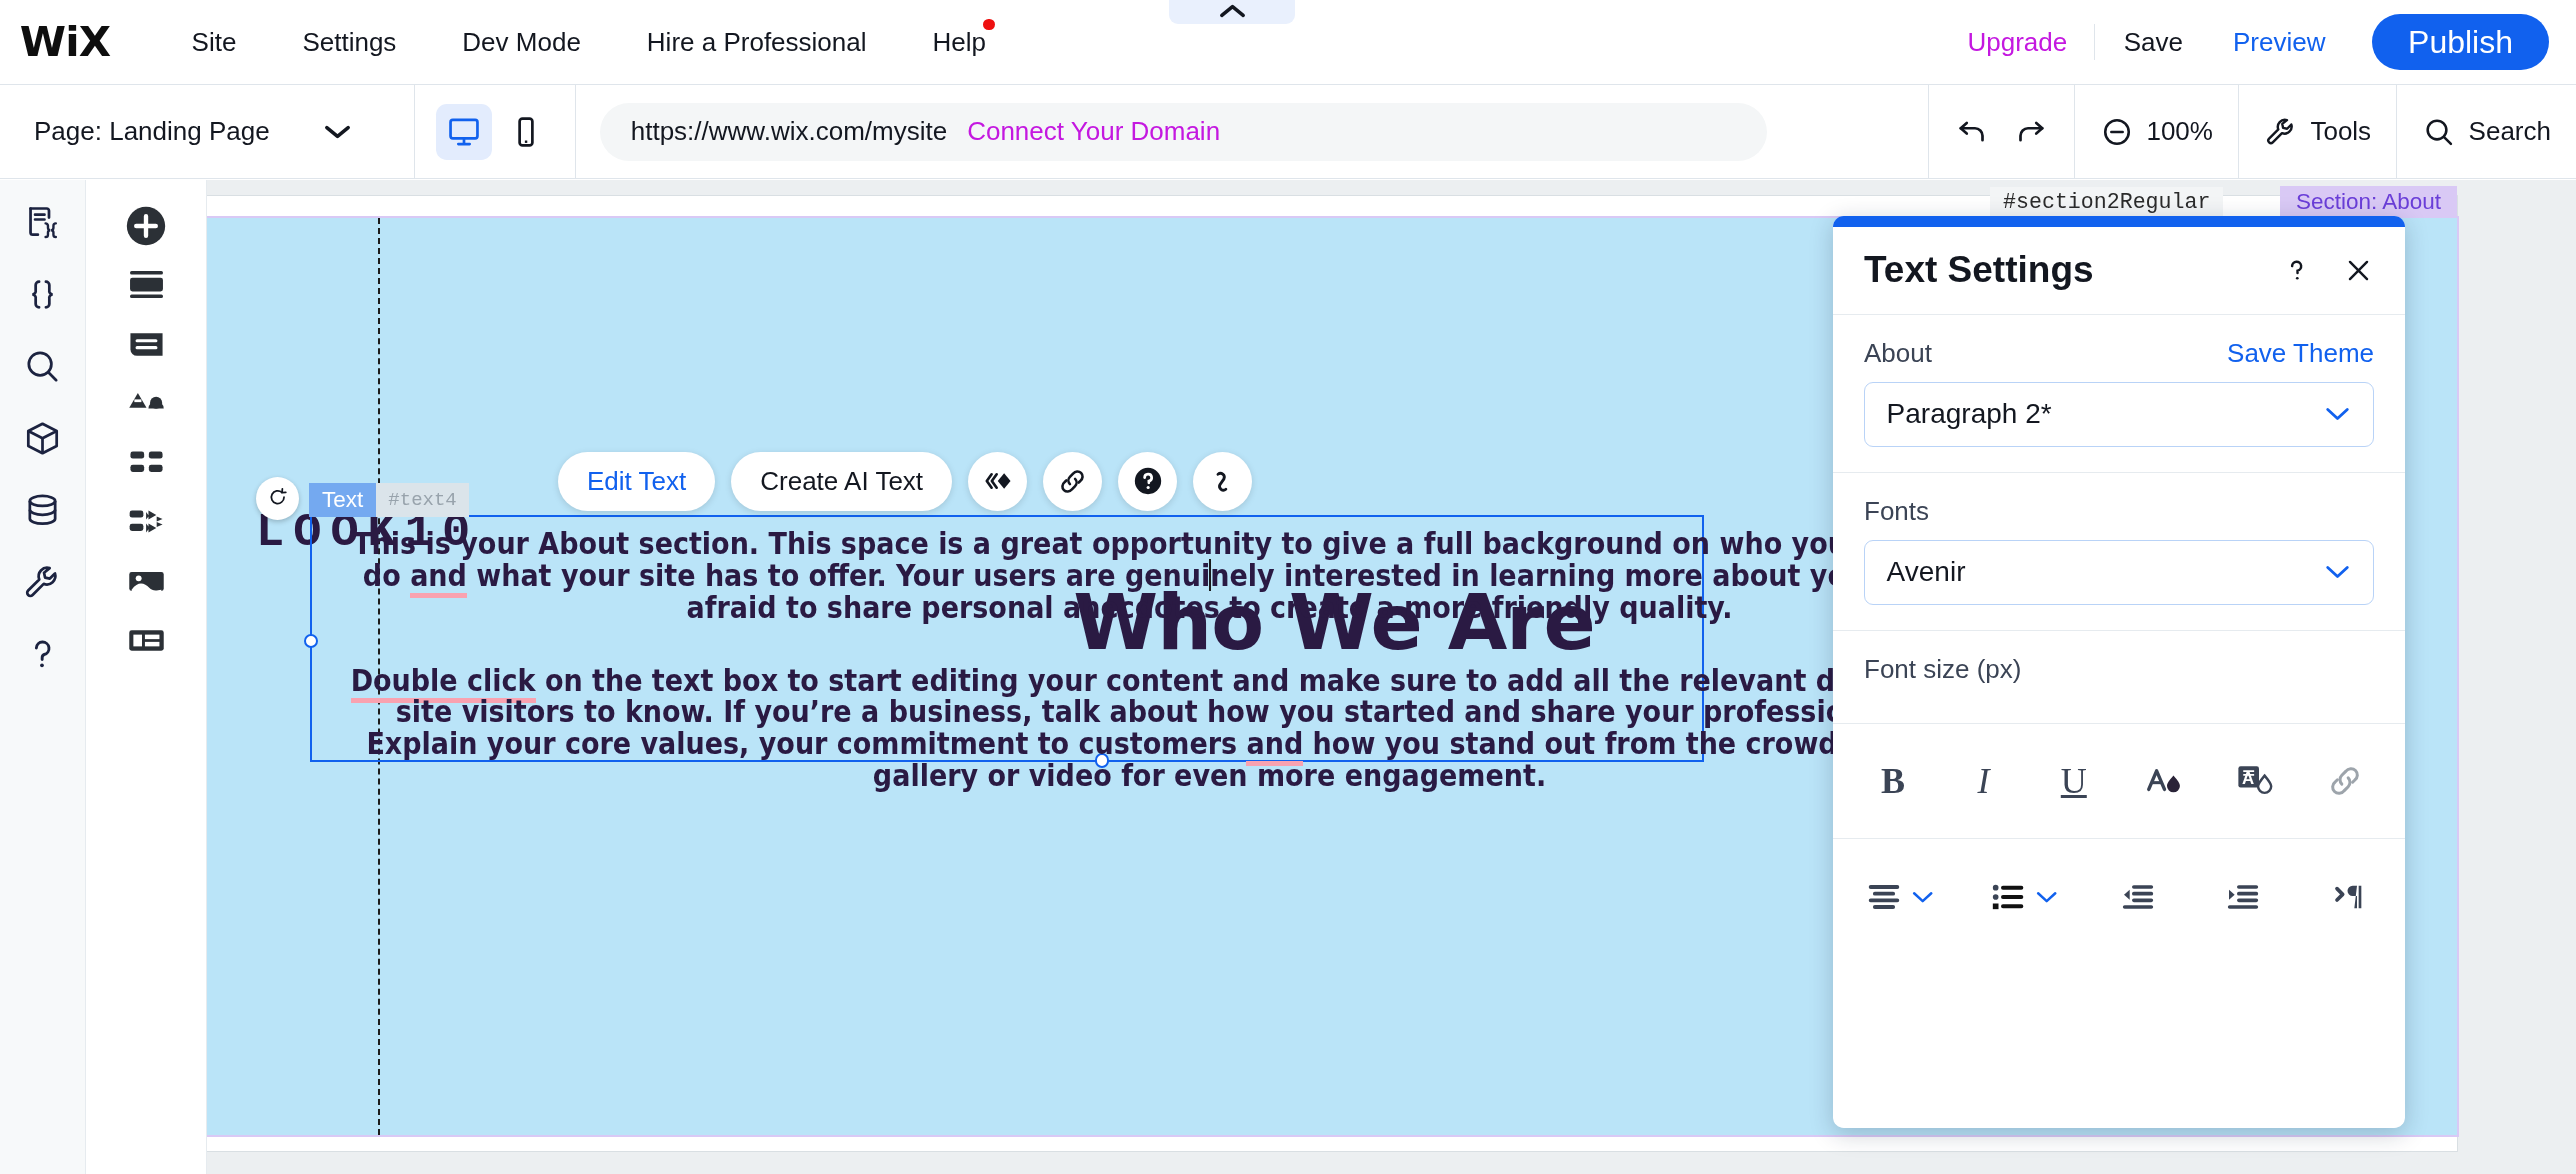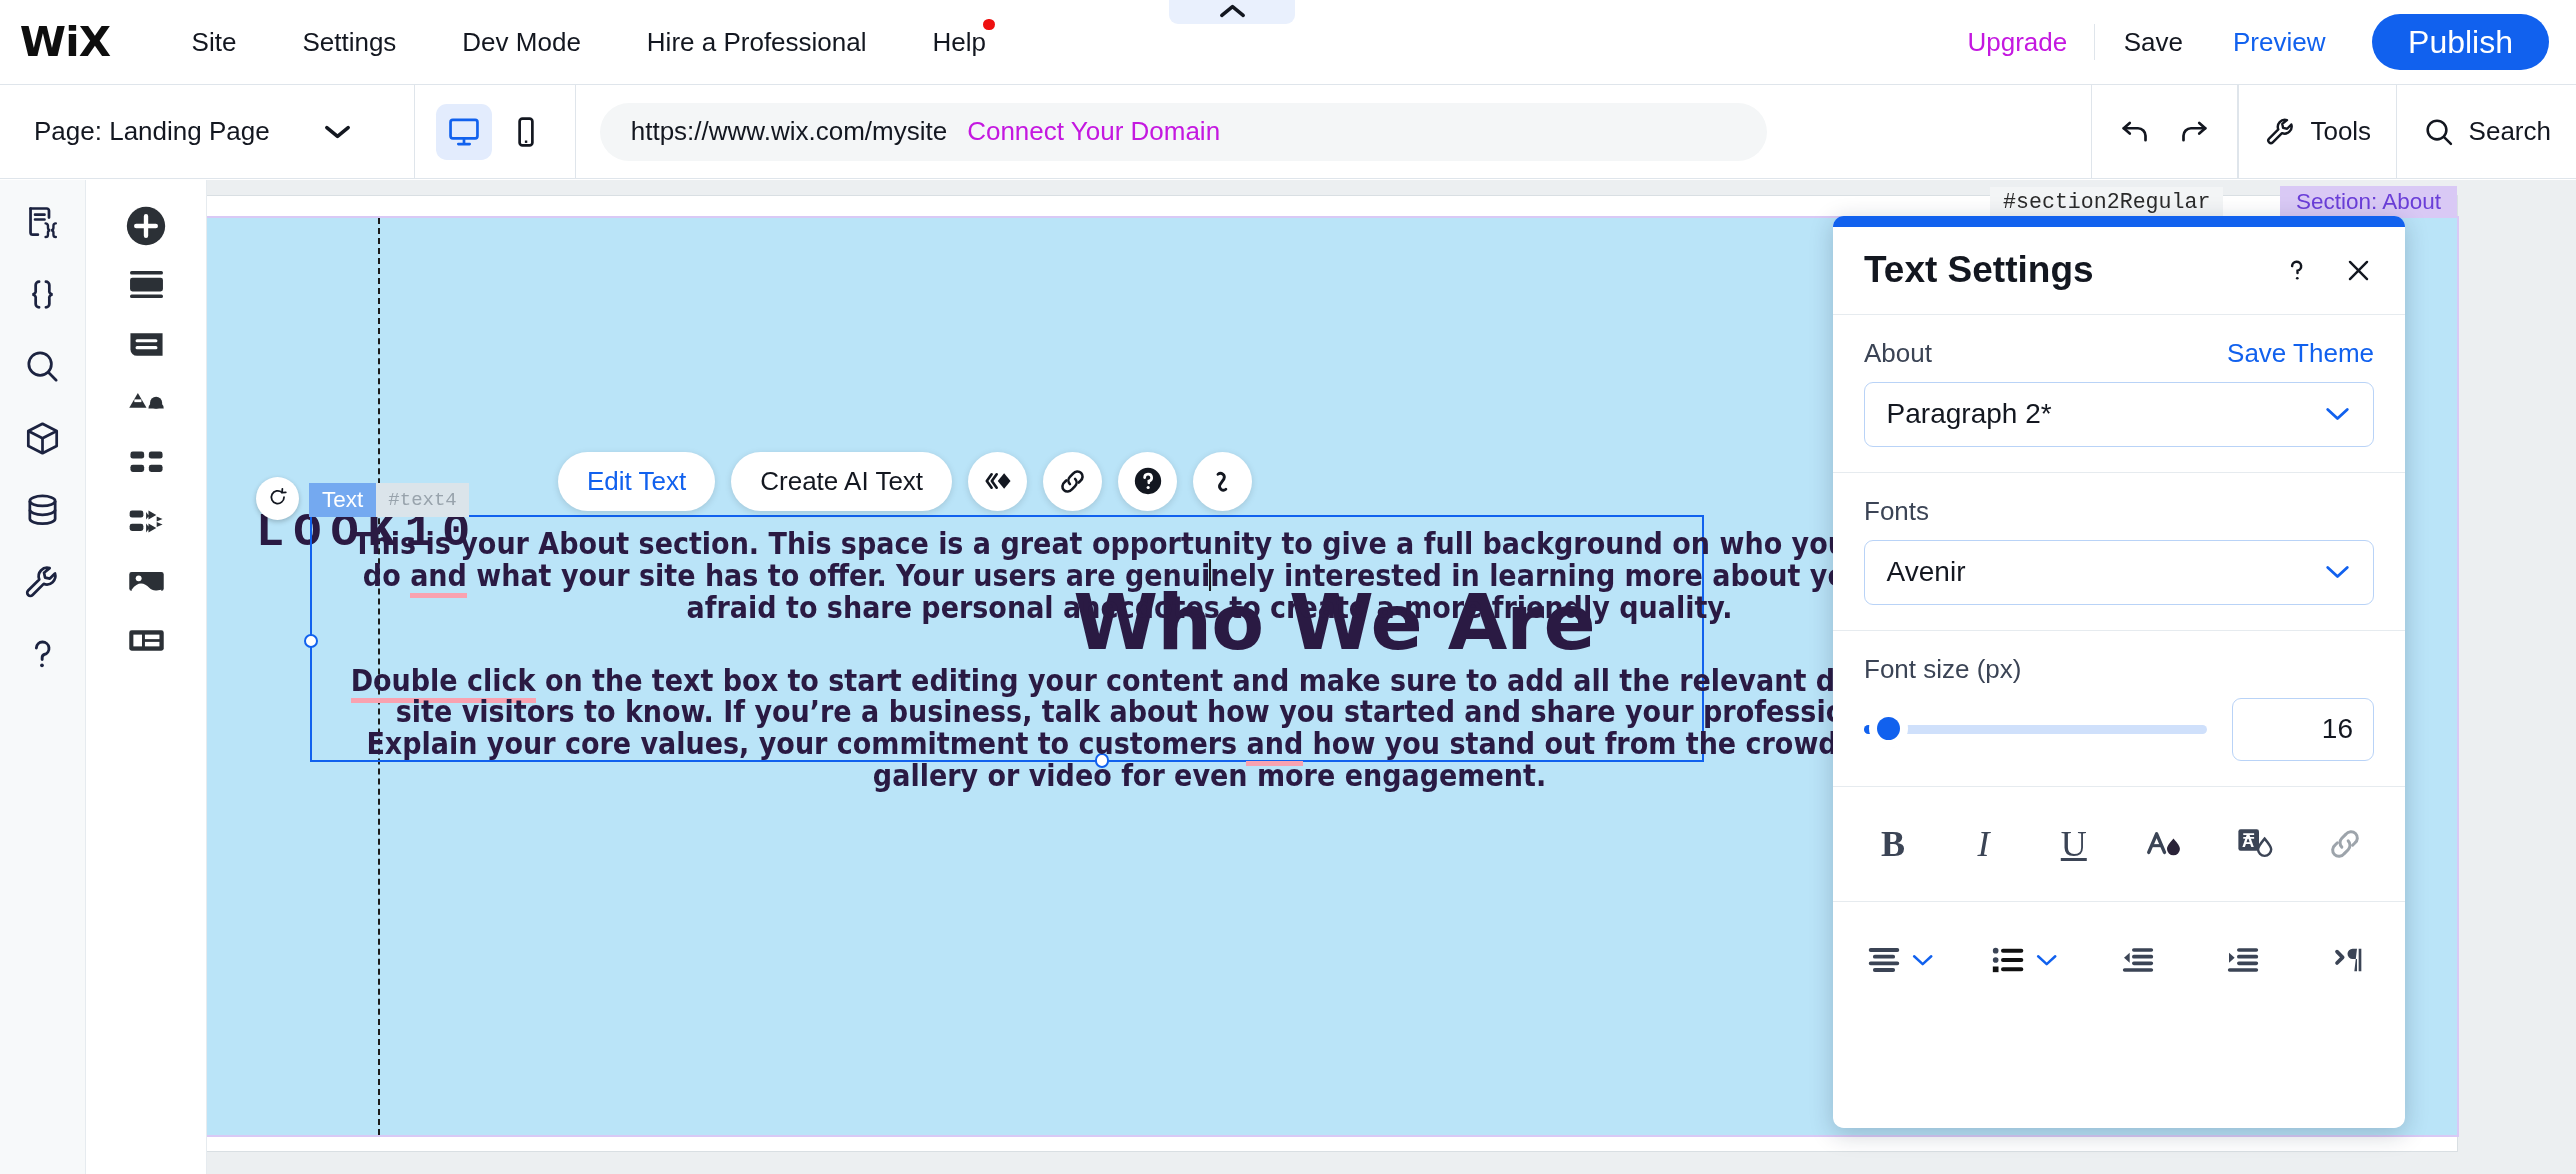--- a/index.html
+++ b/index.html
@@ -323,20 +323,29 @@
         </svg>
       </div>
       <div class="icon-btn">
         <svg width="36" height="36" viewBox="0 0 24 24">
           <path d="M15.5 6 L19.5 9.5 L15.5 13" fill="none" stroke="#131720" stroke-width="1.8" stroke-linecap="round" stroke-linejoin="round"></path>
           <path d="M19.5 9.5 H10 a5 5 0 0 0 -5 5 v3" fill="none" stroke="#131720" stroke-width="1.8" stroke-linecap="round"></path>
         </svg>
       </div>
     </div>
     <div class="tb-sep"></div>
+    <div class="tb-grp">
+      <div class="tb-item">
+        <svg width="34" height="34" viewBox="0 0 24 24">
+          <circle cx="12" cy="12" r="8.3" fill="none" stroke="#131720" stroke-width="1.8"></circle>
+          <path d="M8 12 H16" stroke="#131720" stroke-width="1.8" stroke-linecap="round"></path>
+        </svg>
+        <span>100%</span>
+      </div>
+    </div>
     <div class="tb-sep"></div>
     <div class="tb-grp">
       <div class="tb-item">
         <svg width="34" height="34" viewBox="0 0 24 24">
           <path d="M16.2 3.6 a5 5 0 0 0 -6.1 6.6 L3.6 16.7 a1.8 1.8 0 0 0 2.6 2.6 l6.5-6.5 a5 5 0 0 0 6.6-6.1 l-3 3 -2.8-0.6 -0.6-2.8 z" fill="none" stroke="#131720" stroke-width="1.7" stroke-linejoin="round"></path>
         </svg>
         <span>Tools</span>
       </div>
     </div>
     <div class="tb-sep"></div>
@@ -570,28 +579,20 @@
       <svg class="chev" width="27" height="16" viewBox="0 0 30 18">
         <path d="M4 4 L15 14 L26 4" stroke="#1161ee" stroke-width="3.2" fill="none" stroke-linecap="round" stroke-linejoin="round"></path>
       </svg>
     </div>
   </div>
 
   <div class="panel-sec">
     <div class="sec-row">
       <span class="sec-label">Font size (px)</span>
     </div>
-    <div class="slider-row">
-      <div class="slider">
-        <div class="slider-track"></div>
-        <div class="slider-fill"></div>
-        <div class="slider-knob"></div>
-      </div>
-      <div class="num-box">16</div>
-    </div>
   </div>
 
   <div class="fmt-row">
     <div class="fmt-btn fmt-b">B</div>
     <div class="fmt-btn fmt-i">I</div>
     <div class="fmt-btn fmt-u">U</div>
     <div class="fmt-btn">
       <svg width="43" height="43" viewBox="0 0 24 24">
         <path d="M3.2 17 L7.6 6.6 L12 17" fill="none" stroke="#3b4455" stroke-width="1.9" stroke-linejoin="round" stroke-linecap="round"></path>
         <path d="M5.1 13.2 h5" stroke="#3b4455" stroke-width="1.7"></path>

